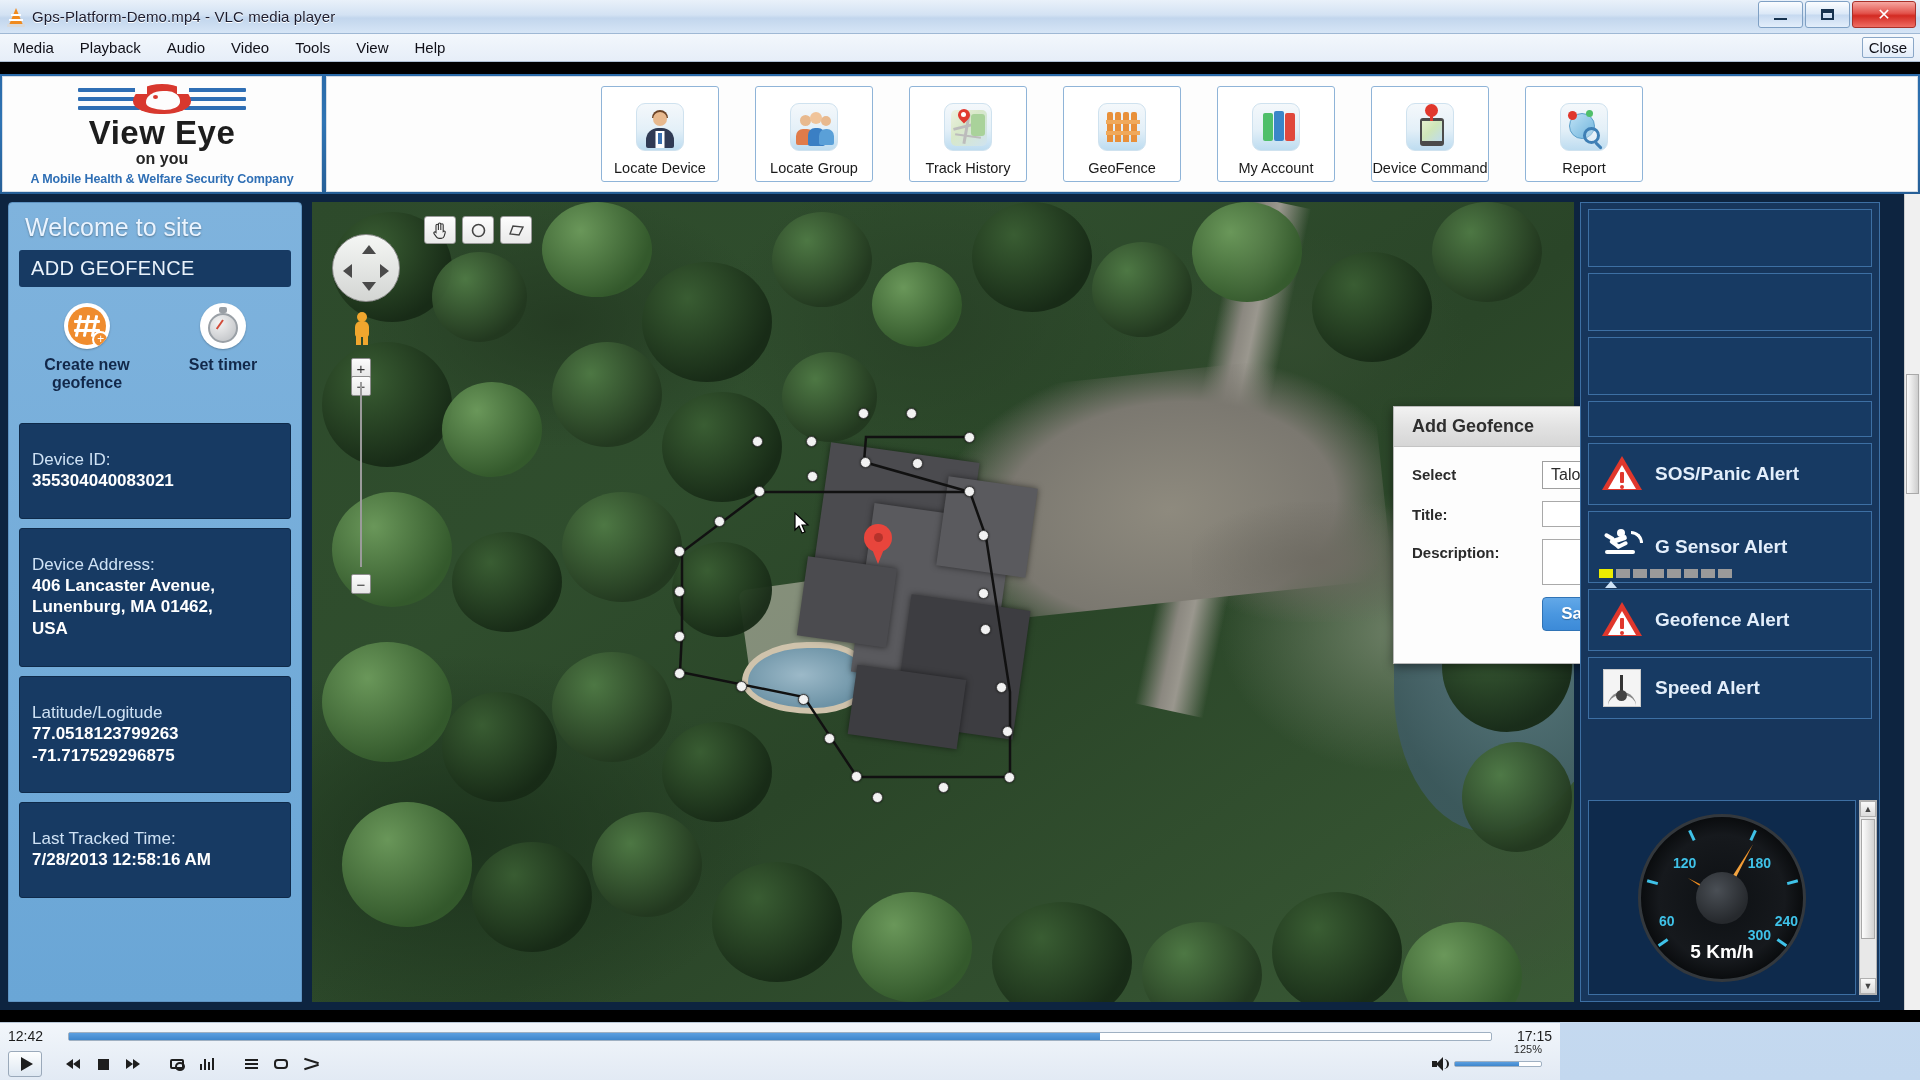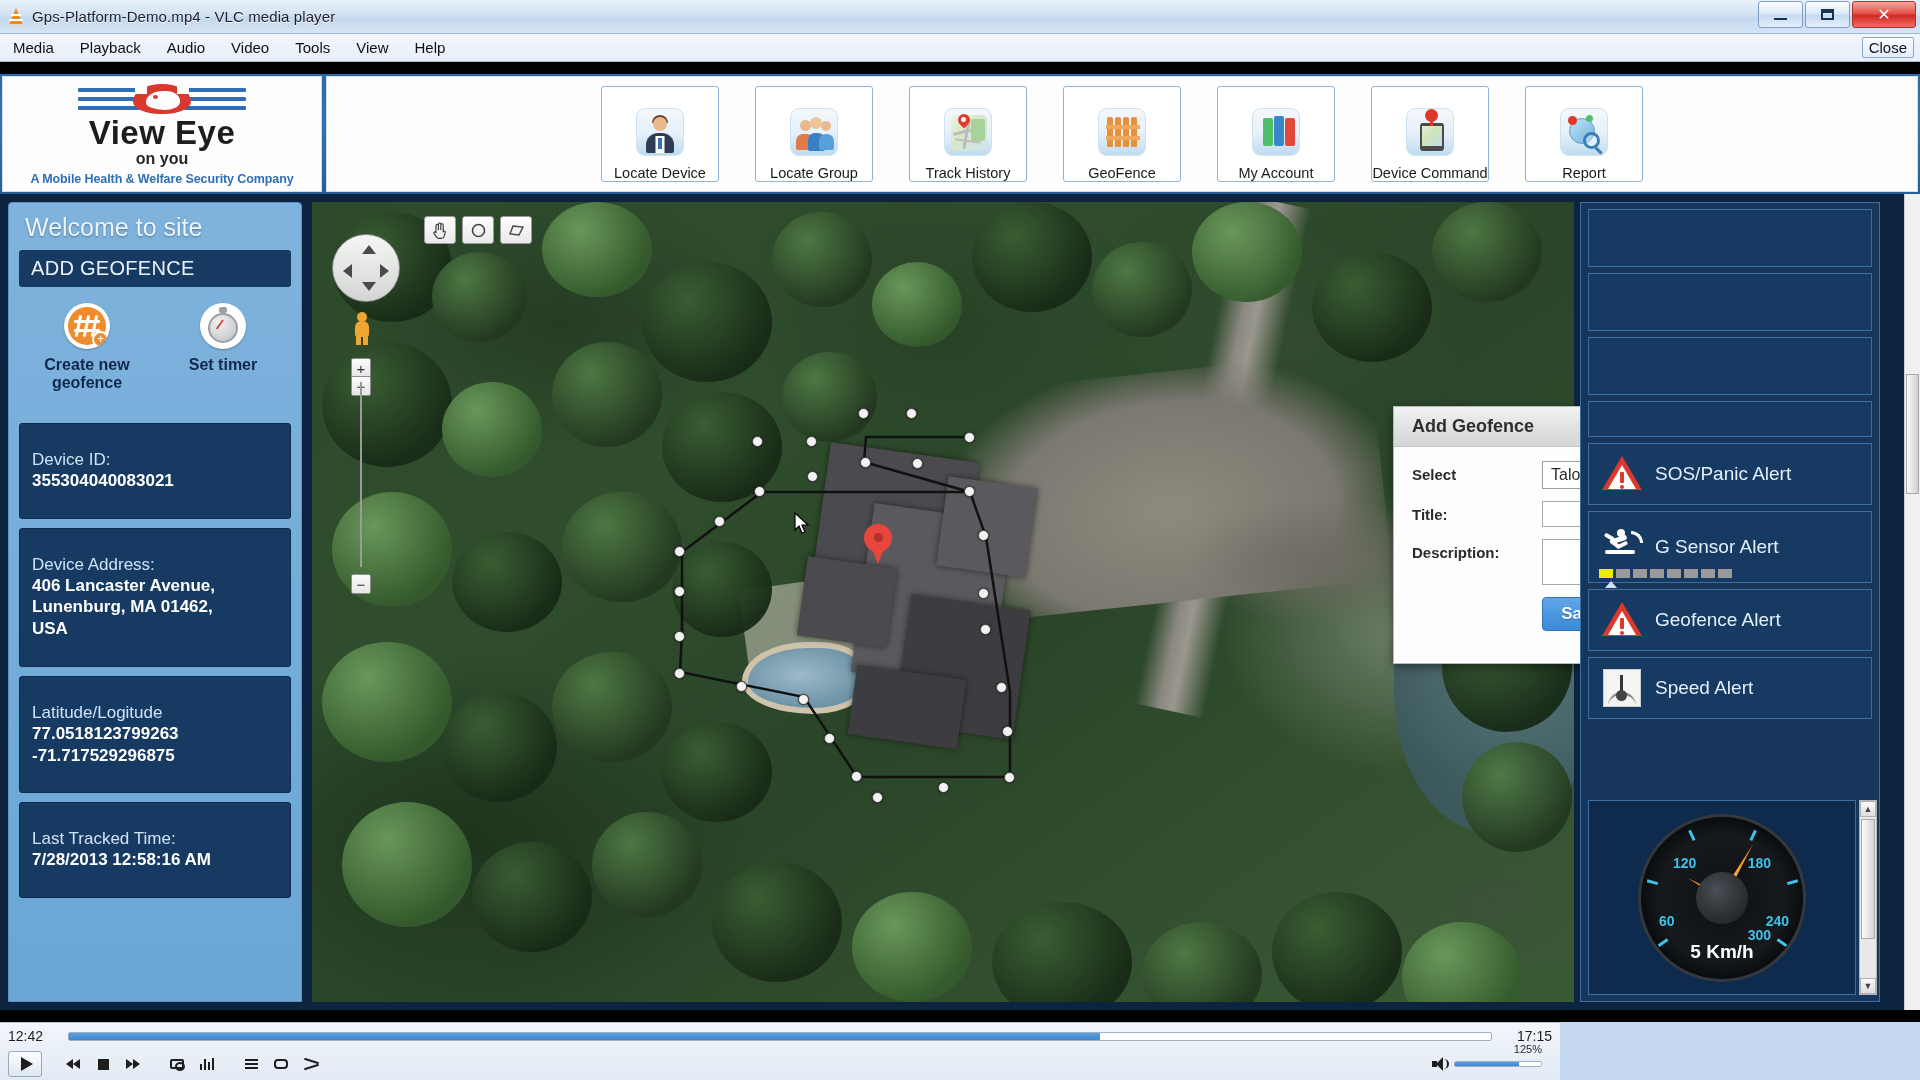--- a/index.html
+++ b/index.html
@@ -150,21 +150,21 @@
 
   #navbar {
     position: absolute; left: 326px; top: 2px; right: 2px; height: 116px;
     background: #fdfdfd; border: 1px solid #d5dde6;
     display: flex; align-items: center; justify-content: center; gap: 36px;
   }
   .nav-btn {
     width: 118px; height: 96px;
     border: 1px solid #8fb4d8; border-radius: 3px;
     background: #fff;
-    display: flex; flex-direction: column; align-items: center; justify-content: flex-end;
+    display: flex; flex-direction: column; align-items: center; justify-content: center;
     padding-top: 10px; cursor: pointer;
   }
   .nav-ico {
     width: 48px; height: 48px; border-radius: 9px;
     background: linear-gradient(to bottom,#f4f8fb 0%, #e4f0f8 55%, #bddcf0 100%);
     border: 1px solid #cfe2ef;
     position: relative; overflow: hidden;
   }
   .nav-lbl { font-size: 14.5px; color: #1a1a1a; margin-top: 9px; white-space: nowrap; }
 
@@ -438,21 +438,21 @@
   #right-panel {
     position: absolute; left: 1580px; top: 8px; width: 300px; height: 800px;
     background: #17365c; border: 1px solid #3d6fa3;
   }
   .alert-card {
     margin: 6px 7px; background: #173a63; border: 1px solid #3d6fa3;
     height: 62px; display: flex; align-items: center; padding: 0 10px;
     position: relative;
   }
   .alert-ico { width: 46px; height: 44px; position: relative; flex: none; margin-right: 10px; }
-  .alert-lbl { font-size: 19px; color: #e3eefb; }
+  .alert-lbl { font-size: 19px; color: #e3eefb; font-weight: bold; }
   .tri {
     position: absolute; left: 3px; top: 4px; width: 0; height: 0;
     border-left: 20px solid transparent; border-right: 20px solid transparent; border-bottom: 34px solid #e0372c;
   }
   .tri-in {
     position: absolute; left: 9px; top: 13px; width: 0; height: 0;
     border-left: 14px solid transparent; border-right: 14px solid transparent; border-bottom: 24px solid #fff;
   }
   .tri-bang {
     position: absolute; left: 21px; top: 20px; width: 4px; height: 11px; background: #e0372c; border-radius:1px;
@@ -1026,21 +1026,21 @@
             <div id="gauge">
               <i class="g-tick" style="transform:rotate(-125deg);"></i>
               <i class="g-tick" style="transform:rotate(-75deg);"></i>
               <i class="g-tick" style="transform:rotate(-25deg);"></i>
               <i class="g-tick" style="transform:rotate(25deg);"></i>
               <i class="g-tick" style="transform:rotate(75deg);"></i>
               <i class="g-tick" style="transform:rotate(125deg);"></i>
               <span class="g-num" style="left:18px; top:96px;">60</span>
               <span class="g-num" style="left:32px; top:38px;">120</span>
               <span class="g-num" style="right:32px; top:38px;">180</span>
-              <span class="g-num" style="right:14px; top:96px;">240</span>
+              <span class="g-num" style="right:5px; top:96px;">240</span>
               <span class="g-num" style="right:32px; bottom:36px;">300</span>
               <i class="g-needle" style="transform:rotate(-150deg);"></i>
               <i class="g-needle2" style="transform:rotate(120deg);"></i>
               <span class="g-center"></span>
               <span id="gauge-val">5 Km/h</span>
             </div>
           </div>
 
           <div id="right-scroll">
             <span class="sb-arrow" style="top:0;">▲</span>

